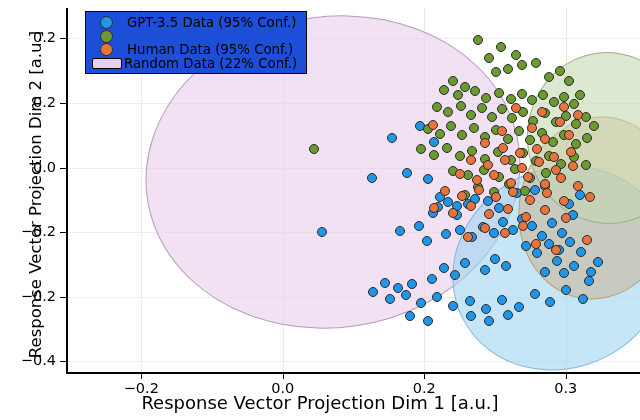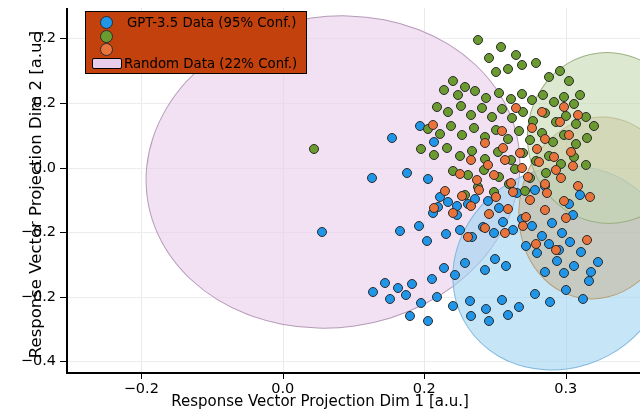--- a/index.html
+++ b/index.html
@@ -9,21 +9,21 @@
 
   
   #ylabel{
     position:absolute; left:-135px; top:185px; width:340px;
     text-align:center; font-size:16.5px; color:#000;
     transform:rotate(-90deg); transform-origin:center center;
     white-space:nowrap;
   }
   #xlabel{
     position:absolute; left:0; top:392px; width:640px;
-    text-align:center; font-size:15px; color:#000; white-space:nowrap;
+    text-align:center; font-size:18px; color:#000; white-space:nowrap;
   }
 
   
   #plot{position:absolute; left:67px; top:8px; width:573px; height:365px;}
   #axis-left{position:absolute; left:66px; top:8px; width:2px; height:366px; background:#000;}
   #axis-bottom{position:absolute; left:66px; top:372px; width:574px; height:2px; background:#000;}
 
   .gridv{position:absolute; top:8px; width:1px; height:364px; background:#e9e9e9;}
   .gridh{position:absolute; left:67px; width:573px; height:1px; background:#ededed;}
 
@@ -63,21 +63,21 @@
     transform:rotate(-6deg);
   }
 
   
   .pt{position:absolute; width:10px; height:10px; border-radius:50%;
       box-sizing:border-box; border:1px solid #2b2b2b; margin-left:-5px; margin-top:-5px;}
 
   
   #legend{
     position:absolute; left:85px; top:11px; width:222px;
-    background:#c2410c; border:1.6px solid #000; box-sizing:border-box;
+    background:#1d4ed8; border:1.6px solid #000; box-sizing:border-box;
     padding:4px 6px 3px 6px;
   }
   .lrow{display:flex; align-items:center; height:13px; margin:0 0 0.5px 0;}
   .lsw{width:13px; height:13px; border-radius:50%; border:1px solid #2b2b2b;
        box-sizing:border-box; margin:0 14px 0 8px; flex:none;}
   .lsw.box{border-radius:2px; width:30px; height:11px; margin:0 2px 0 0;
            border:1.3px solid #000;}
   .ltx{font-size:13.3px; color:#000; white-space:nowrap; line-height:13px;}
 </style>
 </head>
@@ -356,19 +356,20 @@
   <div id="legend">
       <div class="lrow">
         <div class="lsw" style="background: rgb(33, 150, 232);"></div>
         <div class="ltx">GPT-3.5 Data (95% Conf.)</div>
       </div>
       <div class="lrow">
         <div class="lsw" style="background: rgb(106, 154, 48);"></div>
       </div>
       <div class="lrow">
         <div class="lsw" style="background: rgb(232, 116, 60);"></div>
+        <div class="ltx">Human Data (95% Conf.)</div>
       </div>
       <div class="lrow">
         <div class="lsw box" style="background: rgb(233, 206, 235);"></div>
         <div class="ltx">Random Data (22% Conf.)</div>
       </div>
     </div>
 </div>
 
 </body></html>

